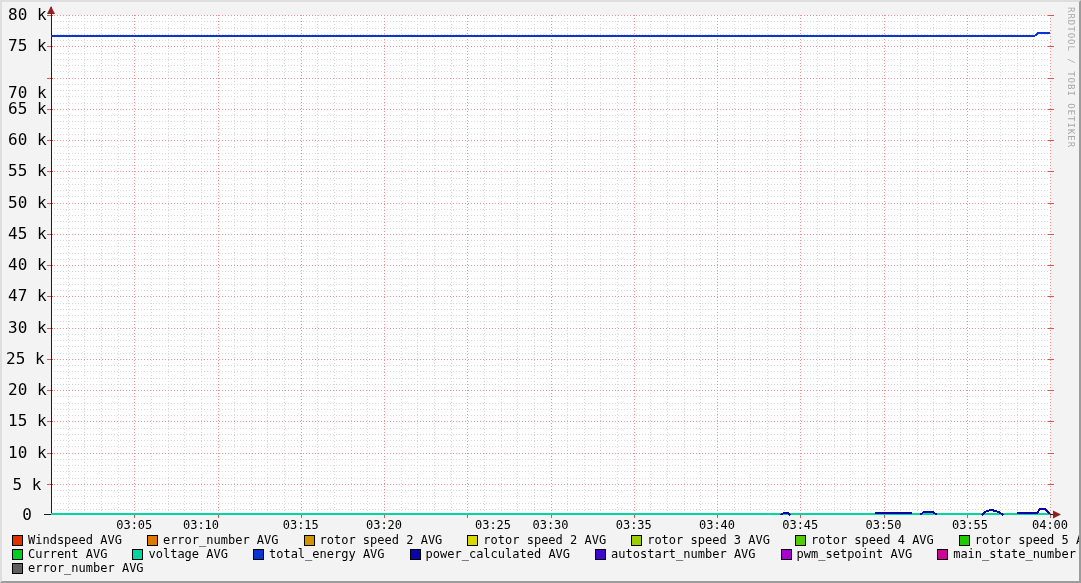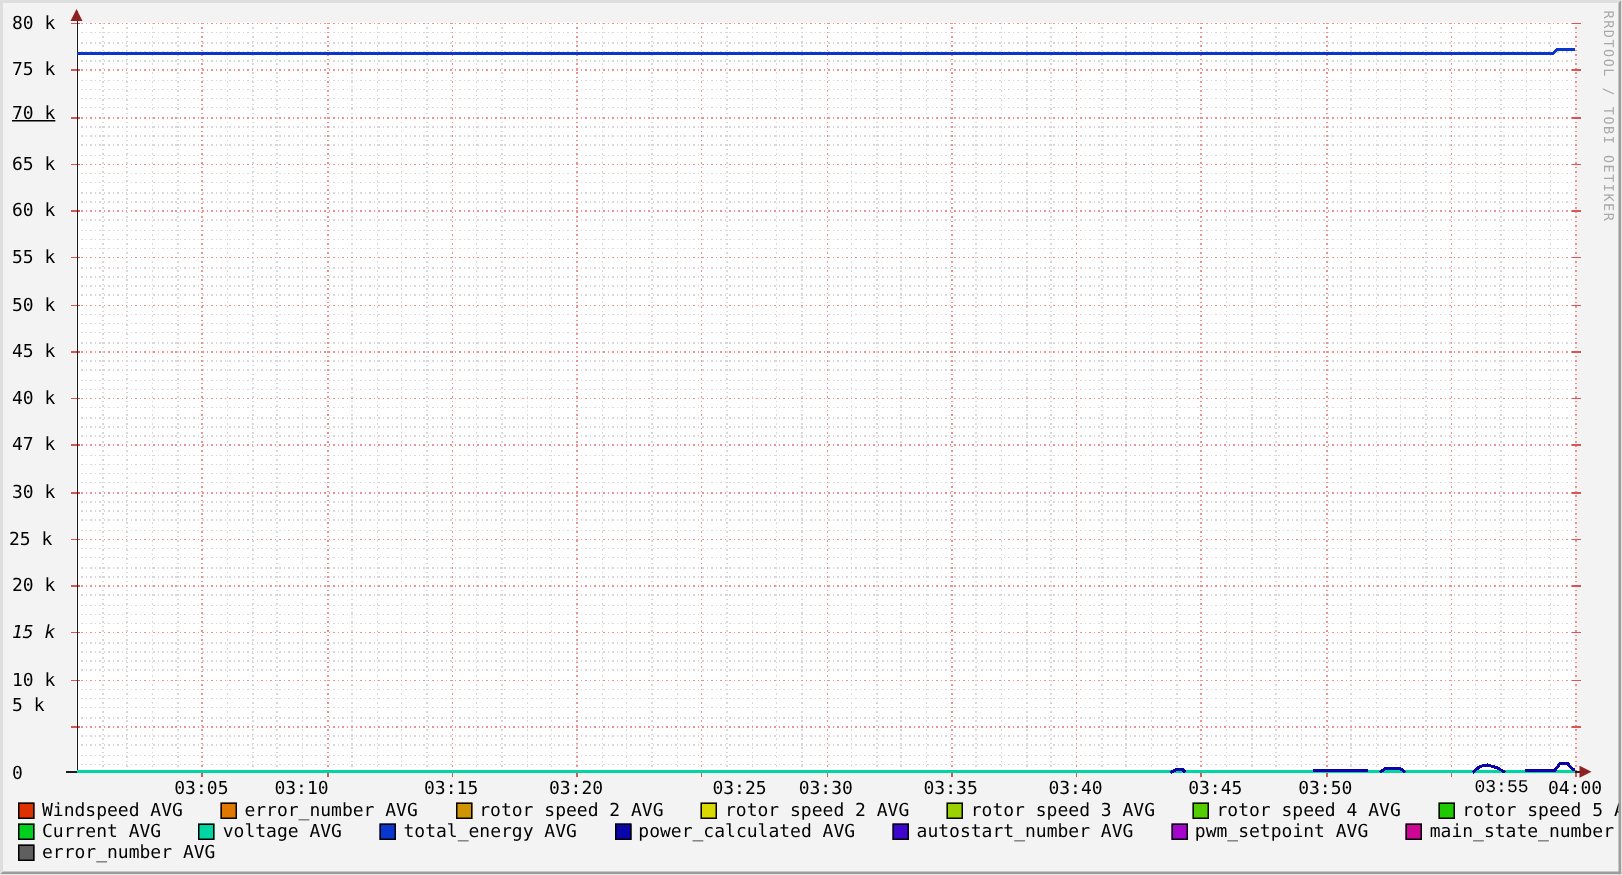--- a/index.html
+++ b/index.html
@@ -9,22 +9,22 @@
     border:2px solid; border-color:#dedede #9c9c9c #9c9c9c #dedede;
     font-family:"DejaVu Sans Mono","Liberation Mono",monospace;
     color:#000;
   }
   #canvas{
     position:absolute; left:49px; top:13px; width:999px; height:500px;
     background:#ffffff;
   }
   #plot-svg{ position:absolute; left:0; top:0; overflow:visible; display:block; }
   .ylab{
-    position:absolute; width:38px; text-align:left;
-    font-size:12px; line-height:14px; white-space:pre;
+    position:absolute; width:38px; text-align:center;
+    font-size:16px; line-height:14px; white-space:pre;
   }
   .xlab{
     position:absolute; width:56px; text-align:center;
     font-size:12px; line-height:13px; white-space:pre;
   }
   #watermark{
     position:absolute; top:5px; right:3px;
     writing-mode:vertical-rl; text-orientation:mixed;
     font-size:9px; letter-spacing:1px; color:#a8a8a8; white-space:pre;
   }
@@ -246,49 +246,49 @@
           <polyline points="930.7,500.0 935.7,495.9 940.7,495.0 947.4,496.9 952.4,500.0" fill="none" stroke="#0a05a8" stroke-width="2" shape-rendering="crispEdges"></polyline>
           <polyline points="965.7,498.4 985.7,498.4 989.0,494.1 994.0,493.8 997.3,497.8 999.0,497.8" fill="none" stroke="#0a05a8" stroke-width="2" shape-rendering="crispEdges"></polyline>
         </g>
         <g>
           <polyline points="0.0,20.6 984.0,20.6 987.3,18.1 999.0,18.1" fill="none" stroke="#0836cf" stroke-width="2" shape-rendering="crispEdges"></polyline>
         </g>
       </svg>
   </div>
   <div id="ylabels">
       <div class="ylab" style="left: 6px; top: 506px;">0</div>
-      <div class="ylab" style="left: 6px; top: 461px;">5 k</div>
+      <div class="ylab" style="left: 6px; top: 476px;">5 k</div>
       <div class="ylab" style="left: 6px; top: 443.5px;">10 k</div>
-      <div class="ylab" style="left: 6px; top: 412.25px; font-style: italic;">15 k</div>
+      <div class="ylab" style="left: 6px; top: 412.25px;">15 k</div>
       <div class="ylab" style="left: 6px; top: 381px;">20 k</div>
       <div class="ylab" style="left: 4px; top: 349.75px;">25 k</div>
       <div class="ylab" style="left: 6px; top: 318.5px;">30 k</div>
       <div class="ylab" style="left: 6px; top: 287.25px;">47 k</div>
       <div class="ylab" style="left: 6px; top: 256px;">40 k</div>
       <div class="ylab" style="left: 6px; top: 224.75px;">45 k</div>
       <div class="ylab" style="left: 6px; top: 193.5px;">50 k</div>
       <div class="ylab" style="left: 6px; top: 162.25px;">55 k</div>
       <div class="ylab" style="left: 6px; top: 131px;">60 k</div>
       <div class="ylab" style="left: 6px; top: 99.75px;">65 k</div>
-      <div class="ylab" style="left: 6px; top: 66px; text-decoration: underline;">70 k</div>
+      <div class="ylab" style="left: 6px; top: 84px;">70 k</div>
       <div class="ylab" style="left: 6px; top: 37.25px;">75 k</div>
       <div class="ylab" style="left: 6px; top: 6px;">80 k</div>
     </div>
   <div id="xlabels">
       <div class="xlab" style="left: 104.25px; top: 517px;">03:05</div>
       <div class="xlab" style="left: 171px; top: 517px;">03:10</div>
       <div class="xlab" style="left: 270.75px; top: 517px;">03:15</div>
       <div class="xlab" style="left: 354px; top: 517px;">03:20</div>
       <div class="xlab" style="left: 463px; top: 517px; text-align: center;">03:25</div>
       <div class="xlab" style="left: 520.5px; top: 517px;">03:30</div>
       <div class="xlab" style="left: 603.75px; top: 517px;">03:35</div>
       <div class="xlab" style="left: 687px; top: 517px;">03:40</div>
-      <div class="xlab" style="left: 770.25px; top: 517px; text-align: right;">03:45</div>
+      <div class="xlab" style="left: 770.25px; top: 517px;">03:45</div>
       <div class="xlab" style="left: 853.5px; top: 517px;">03:50</div>
-      <div class="xlab" style="left: 971px; top: 517px; font-family: Liberation Mono, monospace;">03:55</div>
+      <div class="xlab" style="left: 940px; top: 517px;">03:55</div>
       <div class="xlab" style="left: 1020px; top: 517px;">04:00</div>
     </div>
   <div id="watermark">RRDTOOL / TOBI OETIKER</div>
   <div id="legend">
       <div class="lrow">
         <span class="li"><span class="sw" style="background: rgb(223, 49, 0);"></span><span>Windspeed AVG</span></span>
         <span class="li"><span class="sw" style="background: rgb(224, 120, 0);"></span><span>error_number AVG</span></span>
         <span class="li"><span class="sw" style="background: rgb(207, 148, 0);"></span><span>rotor speed 2 AVG</span></span>
         <span class="li"><span class="sw" style="background: rgb(217, 217, 0);"></span><span>rotor speed 2 AVG</span></span>
         <span class="li"><span class="sw" style="background: rgb(154, 208, 0);"></span><span>rotor speed 3 AVG</span></span>

